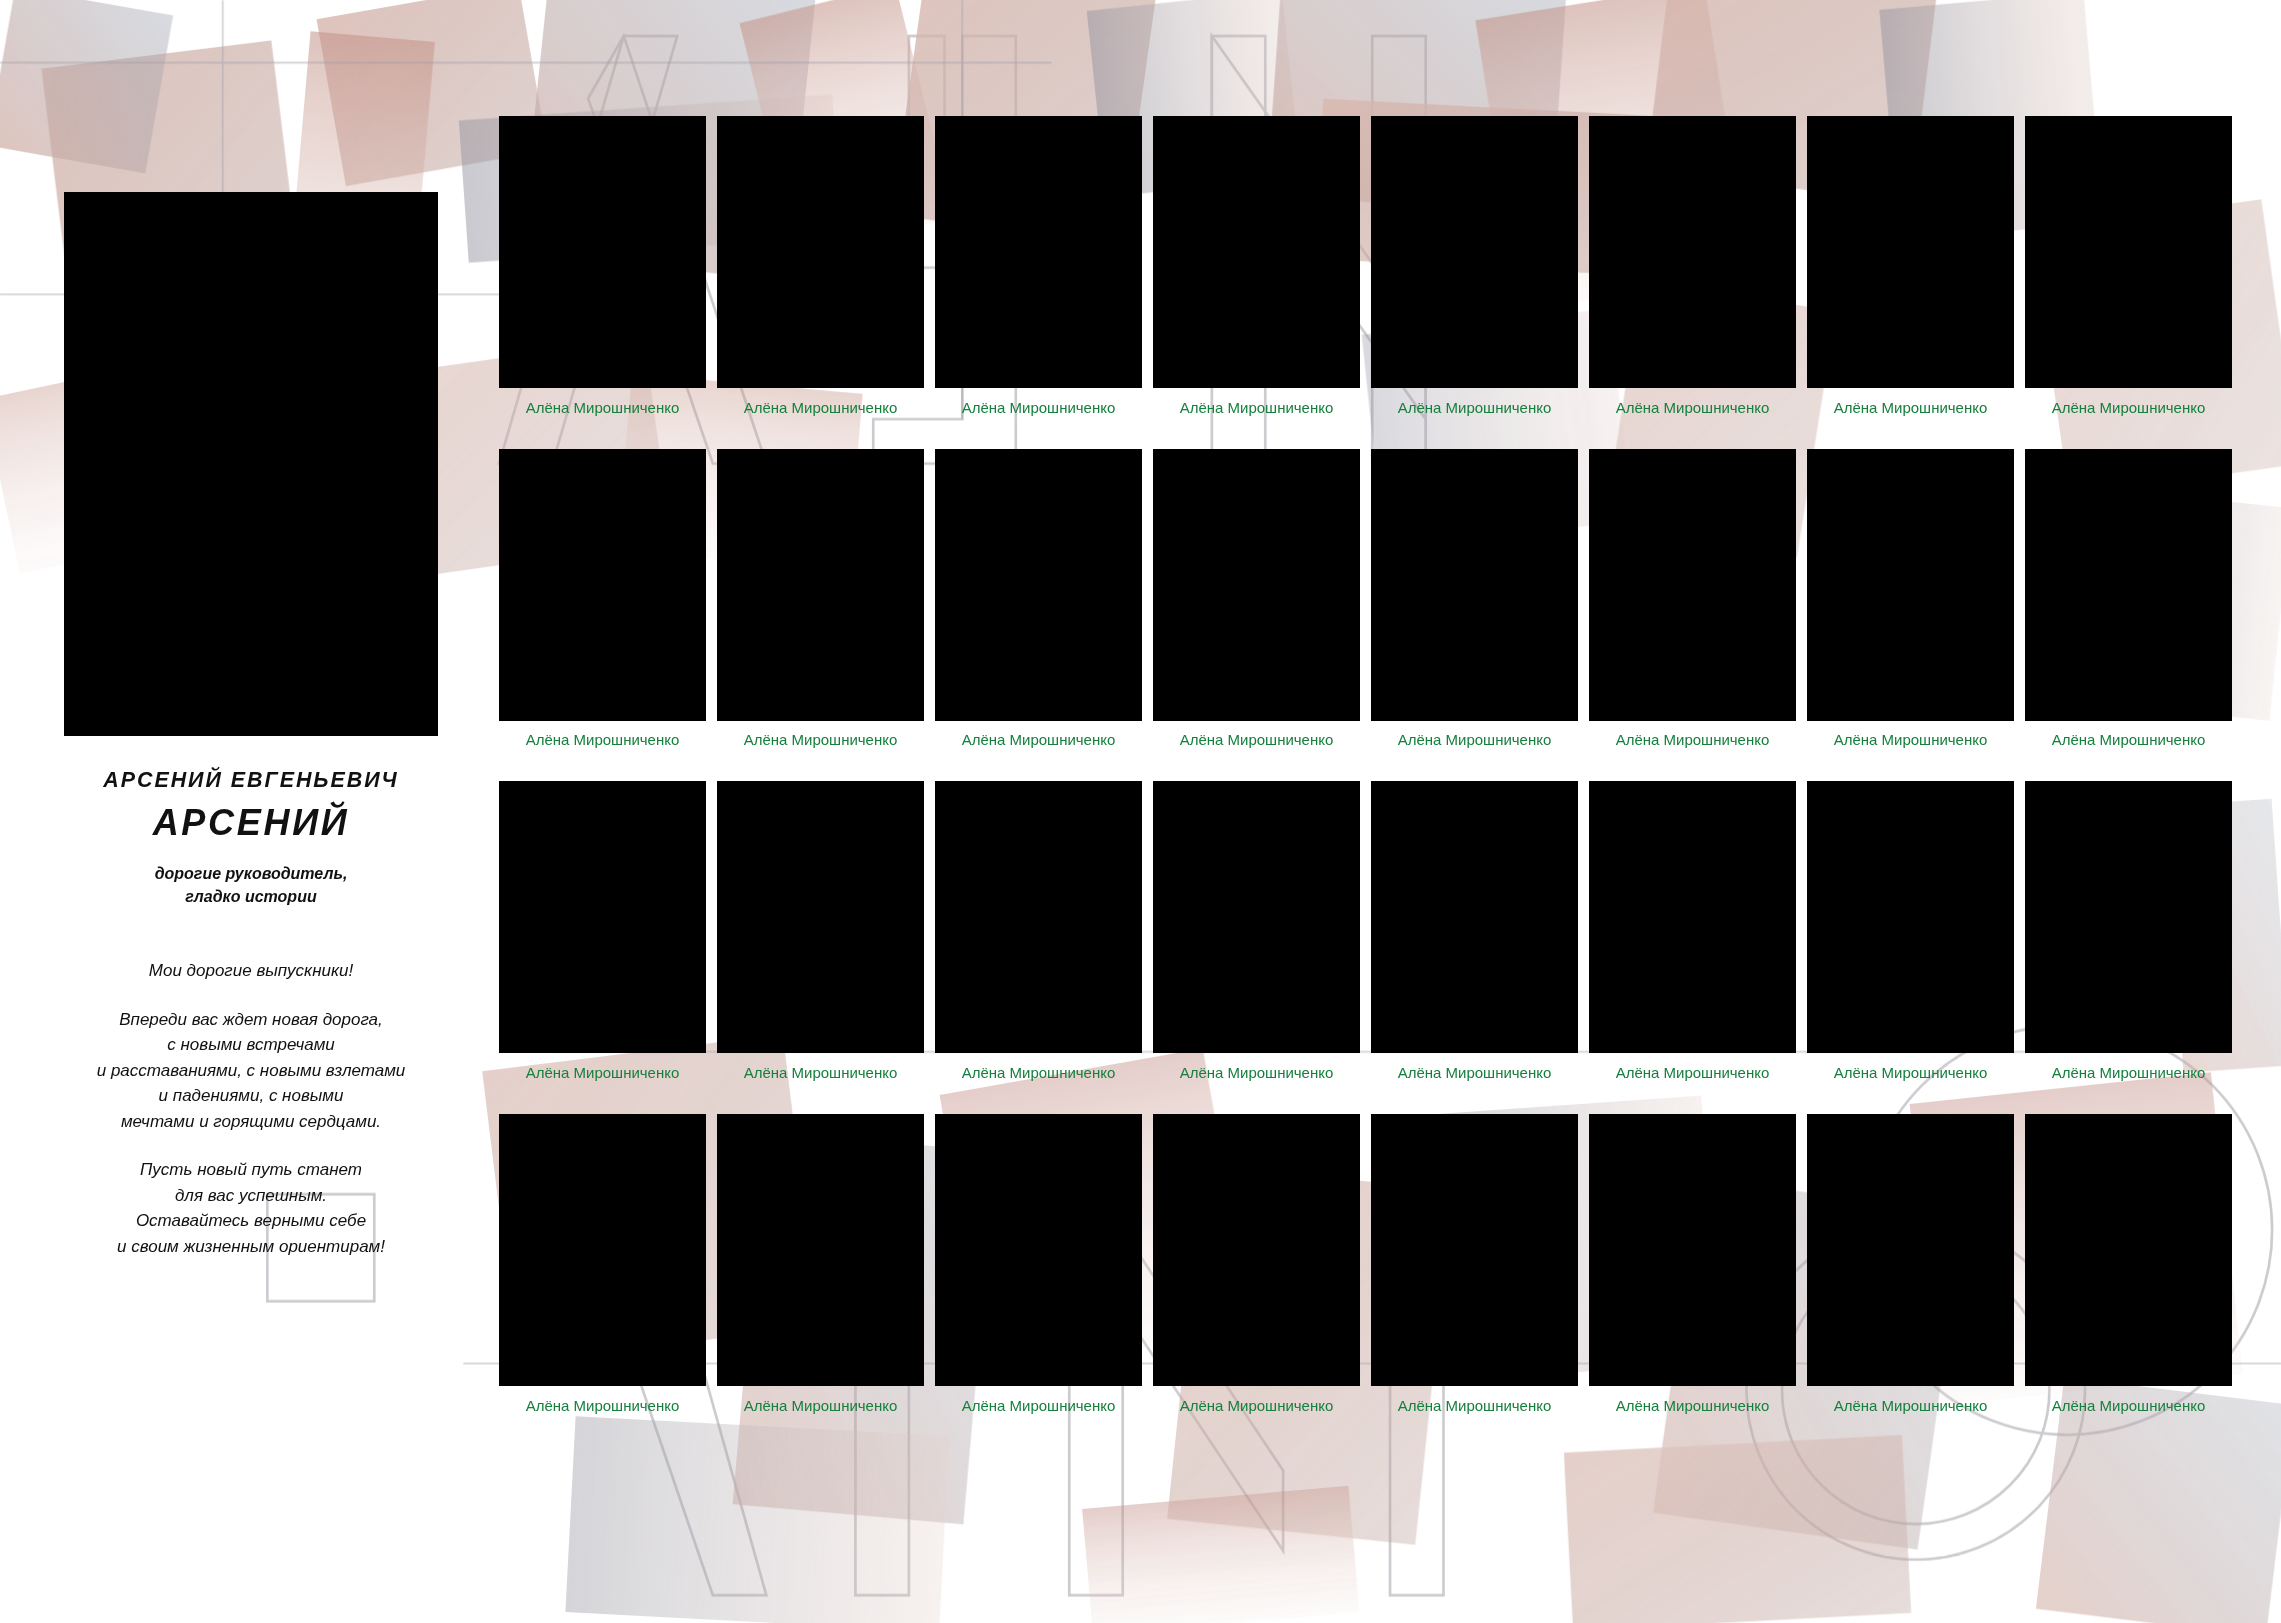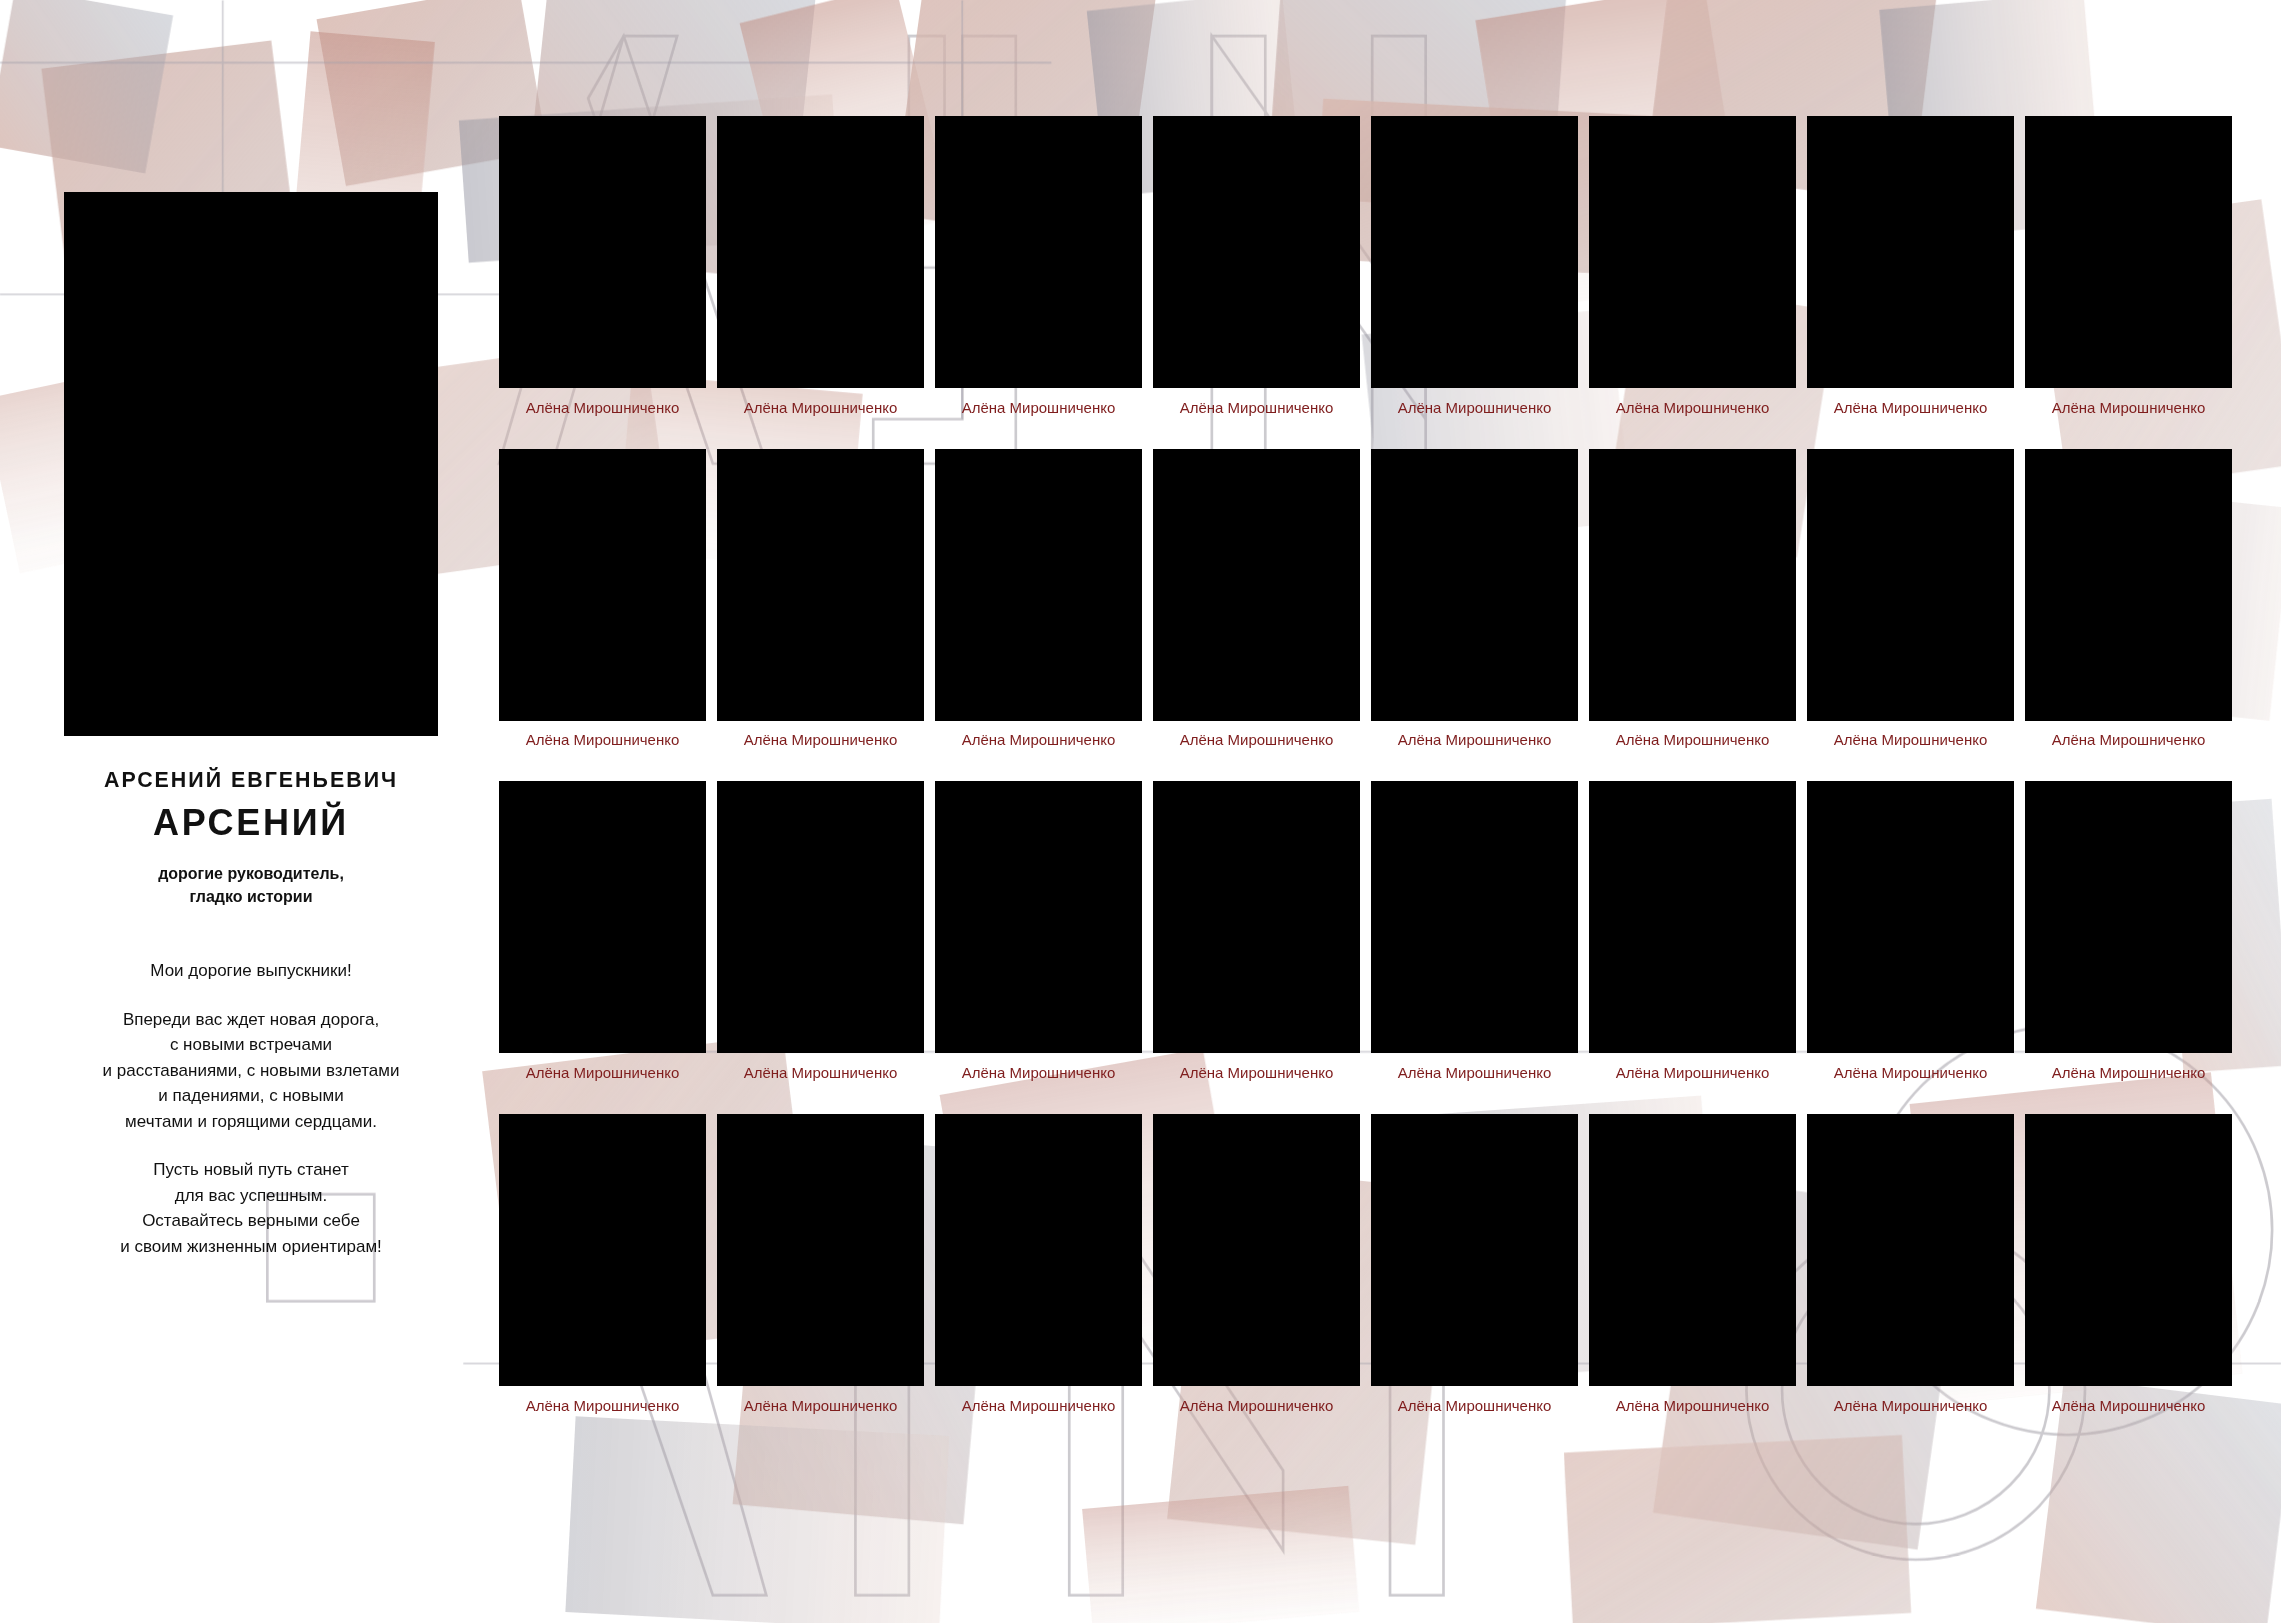--- a/index.html
+++ b/index.html
@@ -34,20 +34,21 @@
     display: block;
   }
 
   
   .teacher-col {
     position: absolute;
     left: 64px;
     top: 192px;
     width: 374px;
     text-align: center;
+    font-style: italic;
   }
   .teacher-photo {
     width: 374px;
     height: 544px;
     background: #000000;
     display: block;
   }
   .teacher-firstname {
     margin-top: 32px;
     font-size: 21.4px;
@@ -105,21 +106,21 @@
     width: 207px;
     height: 272px;
     background: #000000;
   }
   .student-name {
     margin-top: 10.7px;
     font-size: 15px;
     line-height: 1.2;
     text-align: center;
     white-space: nowrap;
-    color: #7f1d1d;
+    color: #15803d;
   }
 </style>
 </head>
 <body>
 
 <svg id="bg-art" viewBox="0 0 2560 1822" xmlns="http://www.w3.org/2000/svg">
   <defs>
     <linearGradient id="g1" x1="0" y1="0" x2="1" y2="1">
       <stop offset="0%" stop-color="#d7b6ad" stop-opacity="0.85"></stop>
       <stop offset="100%" stop-color="#b89a94" stop-opacity="0.45"></stop>

